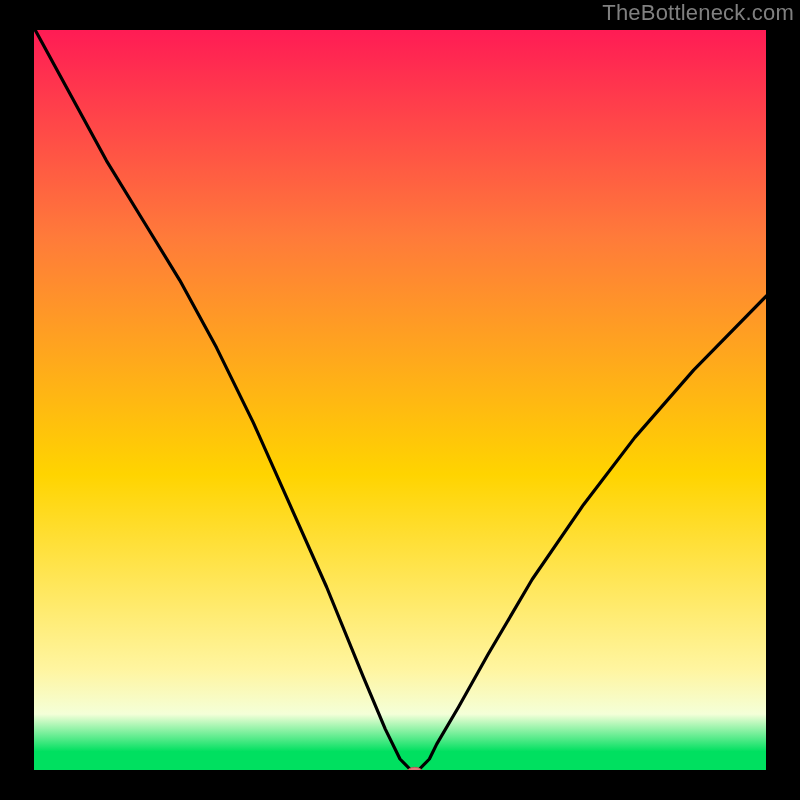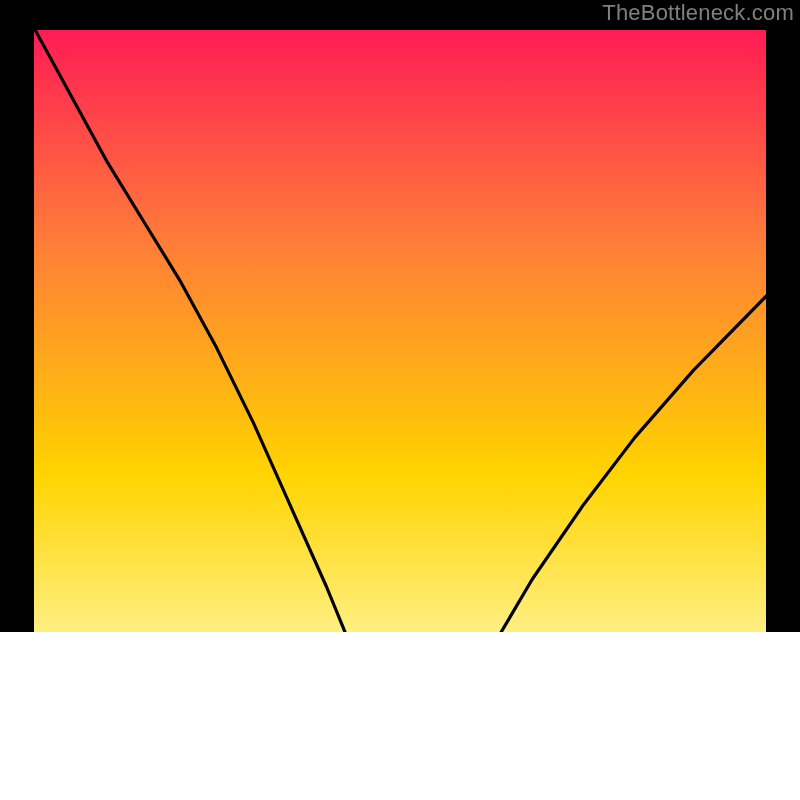--- a/index.html
+++ b/index.html
@@ -3,21 +3,21 @@
 <meta charset="utf-8">
 <style>
   body {
     margin: 0;
     padding: 0;
     background: #fff;
     font-family: Arial, Helvetica, sans-serif;
   }
   .chart-wrap {
     width: 800px;
-    height: 632px;
+    height: 800px;
     position: relative;
   }
   svg { display: block; }
   .credit {
     position: absolute;
     top: 0;
     right: 6px;
     color: #808080;
     font-size: 22px;
     font-family: Arial, Helvetica, sans-serif;

